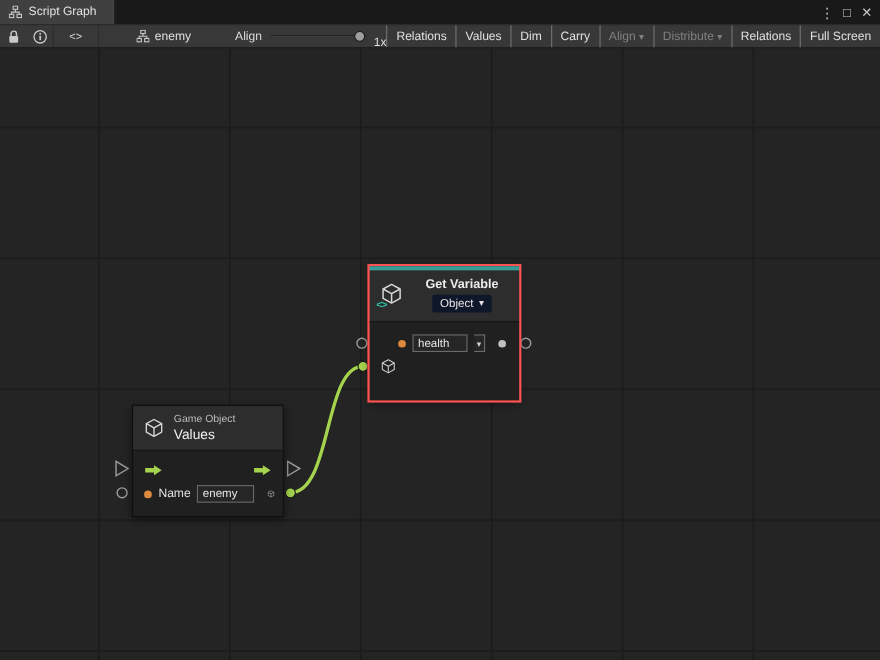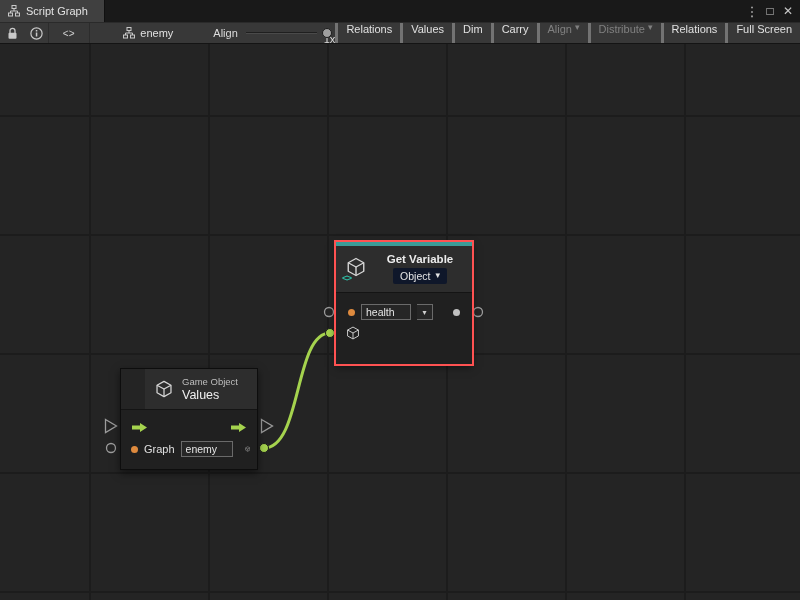--- a/index.html
+++ b/index.html
@@ -28,21 +28,21 @@
               font-size:10px; letter-spacing:0; }
   .graph-name { display:flex; align-items:center; gap:5px; margin-left:34px; color:#e0e0e0; }
   .zoom-label { margin-left:40px; color:#dcdcdc; }
   .slider { position:relative; width:88px; height:10px; margin-left:8px; }
   .slider .track { position:absolute; left:0; right:0; top:4px; height:2px; background:#1f1f1f;
                    border-bottom:1px solid #4a4a4a; }
   .slider .handle { position:absolute; left:76px; top:0; width:10px; height:10px; border-radius:50%;
                     background:#9e9e9e; border:1px solid #1c1c1c; }
   .zoom-value { margin-left:7px; color:#dcdcdc;margin-top:12px; }
   .tbuttons { margin-left:auto; display:flex; align-items:stretch; height:100%; }
-  .tbtn { display:flex; gap:3px; padding:0 8px; border-left:3px solid #737373;
+  .tbtn { display:flex; align-items:center; gap:3px; padding:0 8px; border-left:1px solid #737373;
           color:#e0e0e0; cursor:default; white-space:nowrap; }
   .tbtn.disabled { color:#808080; }
   .caret { font-size:9px; line-height:1; }
 
   
   .canvas { position:absolute; top:44px; left:0; width:800px; height:556px;
             background-color:var(--canvas-bg,#242424);
             background-image:
               linear-gradient(to right, #1c1c1c 2px, transparent 2px),
               linear-gradient(to bottom, #1c1c1c 2px, transparent 2px);
@@ -61,36 +61,36 @@
   .nheader { background:#2d2d2d; display:flex; align-items:center; }
   .gv-header { height:46px; padding:2px 8px 4px 10px; gap:8px; }
   .icon-wrap { position:relative; width:22px; height:22px; flex:0 0 auto; }
   .code-glyph { position:absolute; left:-4px; bottom:-4px; font-size:9.5px; font-weight:bold;
                 color:#2fbfa7; letter-spacing:-1px; }
   .gv-col { flex:1; display:flex; flex-direction:column; align-items:center; gap:3px; }
   .ntitle { font-size:11.5px; color:#ececec;font-weight:bold; }
   .dropdown { display:inline-flex; align-items:center; gap:5px; height:16px; padding:0 7px;
               background:#0f172a; border-radius:2px; font-size:10.5px; color:#e4e4e4; }
   .nbody { position:relative; flex:1; background:#202020; border-top:1px solid #141414; }
-  .gv-row1 { position:absolute; left:2px; right:0; top:9px; height:20px; display:flex;
+  .gv-row1 { position:absolute; left:16px; right:0; top:9px; height:20px; display:flex;
              align-items:center; gap:6px; padding:0 12px 0 10px; }
   .gv-row2 { position:absolute; left:10px; top:32px; height:16px; display:flex; align-items:center; }
   .dot { width:7px; height:7px; border-radius:50%; flex:0 0 auto; }
   .dot-orange { background:var(--value-orange,#de8a3e); }
   .dot-gray { background:#c0c0c0; }
   .field { height:16px; background:#262626; border:1px solid #6a6a6a; color:#e6e6e6;
            font-size:10.5px; padding:0 4px; font-family:"Liberation Sans", sans-serif; outline:none; }
   .field-gv { width:50px; }
   .field-drop { width:16px; height:16px; background:#262626; border:1px solid #6a6a6a;
                 border-left:none; display:flex; align-items:center; justify-content:center;
                 color:#cfcfcf; font-size:8px; }
   .spacer { flex:1; }
 
   .node-create { left:120px; top:324px; width:138px; height:102px; }
-  .cr-header { height:40px; padding:0 10px; gap:9px;margin-left:24px; }
+  .cr-header { height:40px; padding:0 10px; gap:9px; }
   .cr-col { display:flex; flex-direction:column; gap:1px; }
   .nsubtitle { font-size:9.5px; color:#bdbdbd; }
   .cr-title { font-size:12.5px; color:#f0f0f0; }
   .cr-rowflow { position:absolute; left:0; right:0; top:6px; height:22px; display:flex;
                 align-items:center; justify-content:space-between; padding:0 10px; }
   .cr-rowname { position:absolute; left:0; right:0; top:28px; height:22px; display:flex;
                 align-items:center; gap:6px; padding:0 7px 0 10px; }
   .name-label { font-size:11px; color:#e0e0e0; }
   .field-cr { width:52px; }
 </style>
@@ -264,21 +264,21 @@
         <div class="cr-rowflow">
           <svg width="17" height="11" viewBox="0 0 17 11">
             <path d="M1 3.5 H9 V1 L16 5.5 L9 10 V7.5 H1 Z" fill="var(--flow-green,#a5d34e)"></path>
           </svg>
           <svg width="17" height="11" viewBox="0 0 17 11">
             <path d="M1 3.5 H9 V1 L16 5.5 L9 10 V7.5 H1 Z" fill="var(--flow-green,#a5d34e)"></path>
           </svg>
         </div>
         <div class="cr-rowname">
           <span class="dot dot-orange"></span>
-          <span class="name-label">Graph</span>
+          <span class="name-label">Name</span>
           <input class="field field-cr" value="enemy" style="">
           <span class="spacer"></span>
           <svg width="14" height="14" viewBox="0 0 16 16">
             <g fill="none" stroke="#cfcfcf" stroke-width="1.1" stroke-linejoin="round">
               <path d="M8 1.2 L14.2 4.6 V11.4 L8 14.8 L1.8 11.4 V4.6 Z"></path>
               <path d="M1.8 4.6 L8 8 L14.2 4.6"></path>
               <path d="M8 8 V14.8"></path>
             </g>
           </svg>
         </div>

